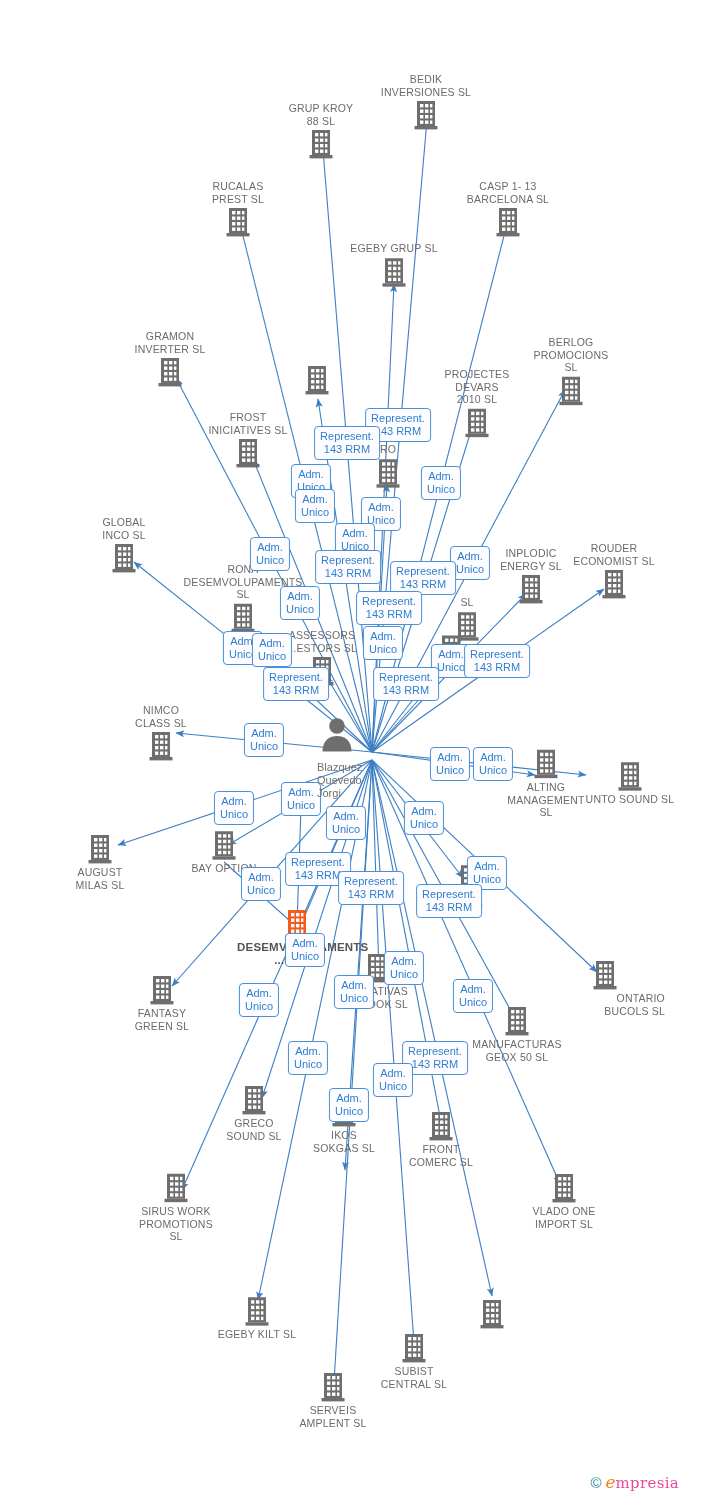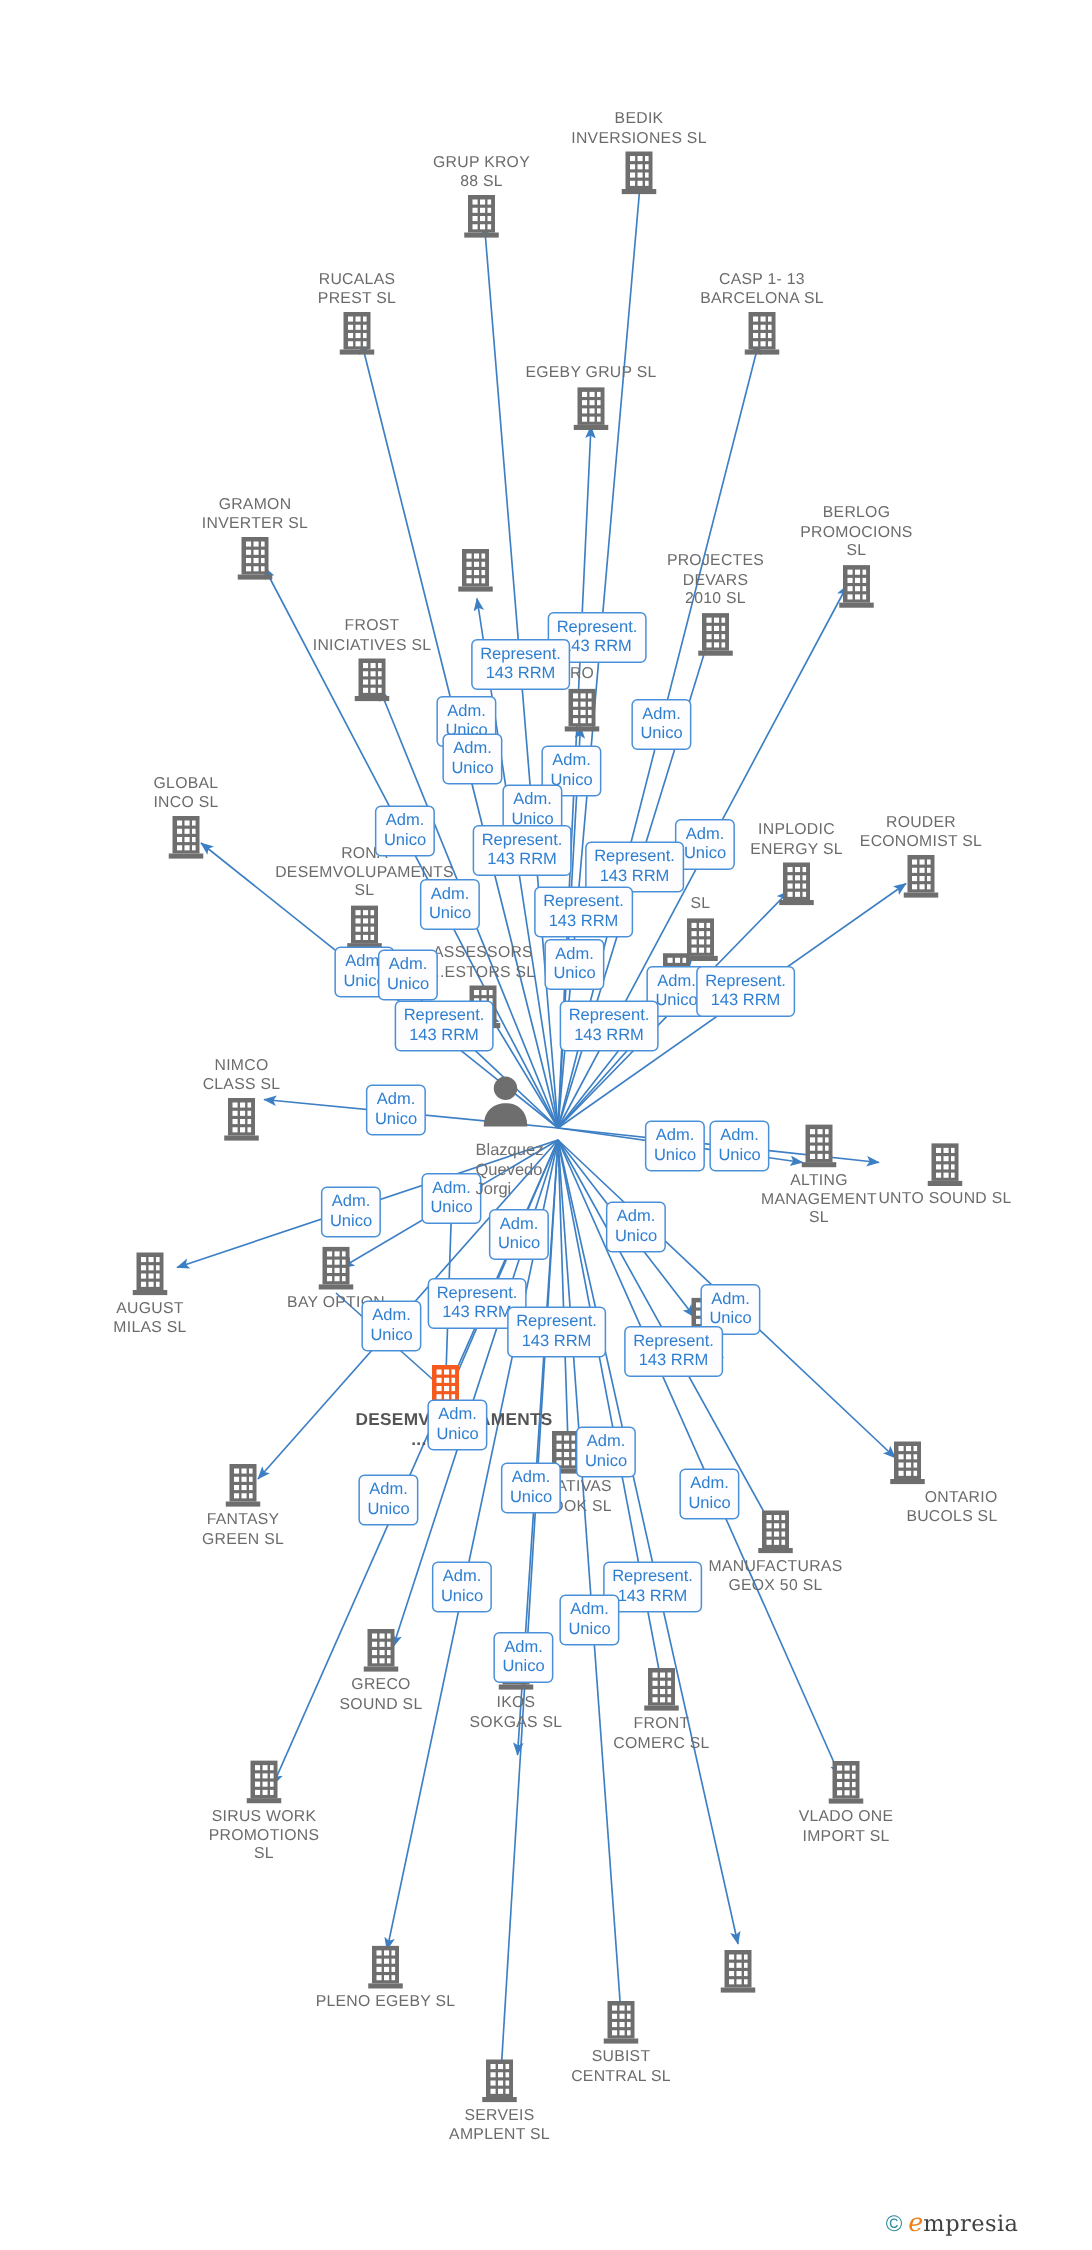--- a/index.html
+++ b/index.html
@@ -13,21 +13,21 @@
   .node.lbl-above .lbl{margin-top:0;margin-bottom:1px;}
   .badge{position:absolute;transform:translate(-50%,-50%);
          background:#fdfdff;border:1px solid #4a90d9;border-radius:4px;
          color:#2f7fd1;font-size:11px;line-height:13px;text-align:center;
          padding:3px 5px;white-space:pre-line;box-sizing:border-box;}
   .person{position:absolute;transform:translate(-50%,-50%);text-align:left;width:110px;}
   .person .plbl{display:block;font-size:11px;line-height:13px;color:#6f6f6f;white-space:pre-line;margin-top:2px;}
   #wm{position:absolute;right:8px;bottom:8px;display:flex;align-items:center;gap:4px;}
   #wm .c{font-size:15px;color:#2e8b9b;}
   #wm .e{font-size:17px;color:#ef7f1a;font-family:"DejaVu Serif",serif;font-style:italic;}
-  #wm .rest{font-size:15px;color:#404040;font-family:"DejaVu Serif",serif;letter-spacing:.3px;}
+  #wm .rest{font-size:15px;color:#ec4899;font-family:"DejaVu Serif",serif;letter-spacing:.3px;}
 </style>
 </head>
 <body>
 
 <div id="stage">
 
   <svg id="edges" viewBox="0 0 728 1500">
     <defs>
       <marker id="ah" markerWidth="9" markerHeight="9" refX="7.5" refY="3.2" orient="auto">
         <path d="M0,0 L8,3.2 L0,6.4 L1.8,3.2 Z" fill="#3C7FC4"></path>
@@ -803,21 +803,21 @@
             <rect x="12" y="10.5" width="3.4" height="3.4"></rect>
             <rect x="17" y="10.5" width="2.4" height="3.4"></rect>
             <rect x="7" y="16" width="3.4" height="3.4"></rect>
             <rect x="12" y="16" width="3.4" height="3.4"></rect>
             <rect x="17" y="16" width="2.4" height="3.4"></rect>
             <rect x="7" y="21.5" width="3.4" height="3.4"></rect>
             <rect x="12" y="21.5" width="3.4" height="3.4"></rect>
             <rect x="17" y="21.5" width="2.4" height="3.4"></rect>
           </g>
         </svg>
-        <span class="lbl">PLENO EGEBY  SL</span>
+        <span class="lbl">EGEBY KILT  SL</span>
       </div>
       <div class="node" style="left: 492px; top: 1314px;">
         <svg class="ico" width="26" height="32" viewBox="0 0 26 32">
           <rect x="4" y="2" width="18" height="25" fill="#6E6E6E"></rect>
           <rect x="1.5" y="27" width="23" height="3.4" fill="#6E6E6E"></rect>
           <g fill="#ffffff">
             <rect x="7" y="5" width="3.4" height="3.4"></rect>
             <rect x="12" y="5" width="3.4" height="3.4"></rect>
             <rect x="17" y="5" width="2.4" height="3.4"></rect>
             <rect x="7" y="10.5" width="3.4" height="3.4"></rect>

